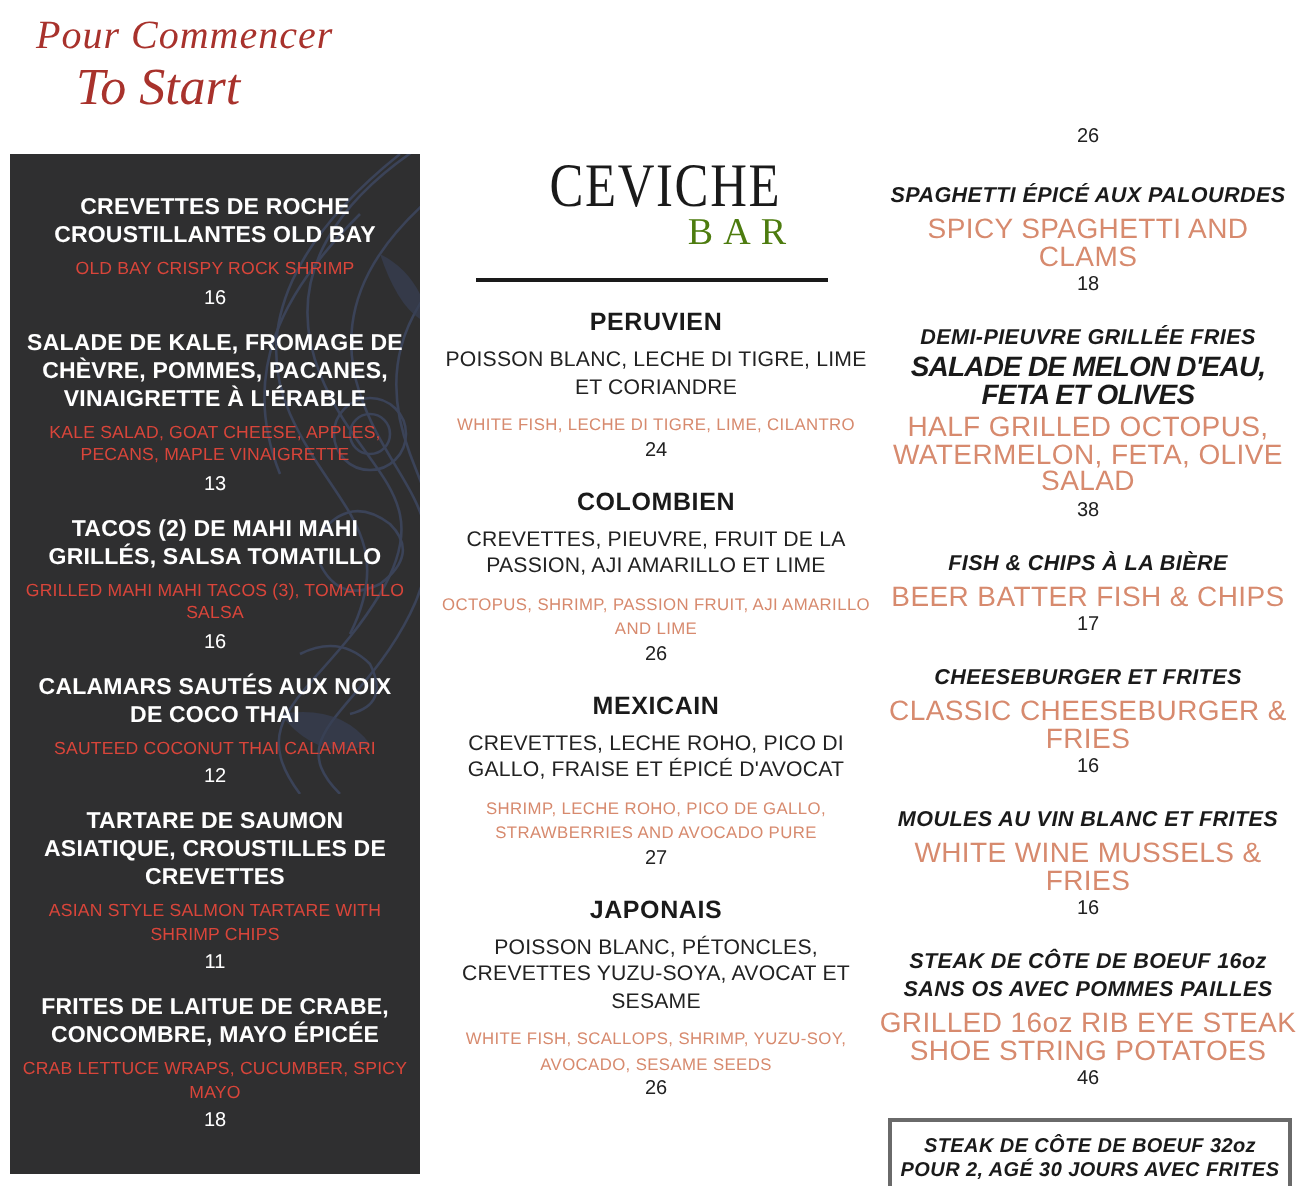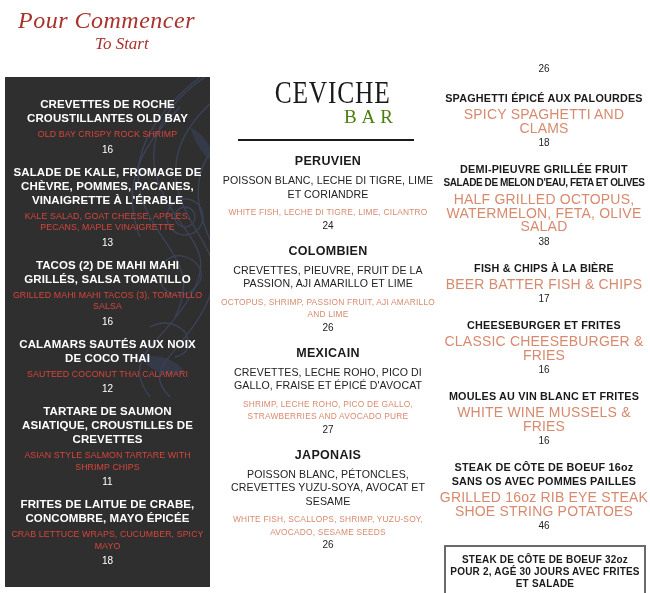--- a/index.html
+++ b/index.html
@@ -5,22 +5,22 @@
   * { box-sizing: border-box; margin: 0; padding: 0; }
   html, body { width: 650px; height: 593px; background: #ffffff; overflow: hidden; }
   body { position: relative; font-family: "Liberation Sans", "DejaVu Sans", sans-serif; color: #1a1a1a; }
 
   .script-title {
     position: absolute; left: 18px; top: 8px;
     font-family: "Liberation Serif", "DejaVu Serif", serif;
     font-style: italic; color: #a8322c; font-weight: normal;
     line-height: 1;
   }
-  .script-title .l1 { display: block; font-size: 24px; letter-spacing: 0.5px; font-style: italic; }
-  .script-title .l2 { display: block; font-size: 17px; margin-left: 77px; margin-top: 3px; }
+  .script-title .l1 { display: block; font-size: 20px; letter-spacing: 0.5px; font-style: italic; }
+  .script-title .l2 { display: block; font-size: 26px; margin-left: 20px; margin-top: 3px; }
 
   .dark-panel {
     position: absolute; left: 5px; top: 77px; width: 205px; height: 510px;
     background: #2f2f30; overflow: hidden;
   }
   .dark-panel .swirl { position: absolute; right: -20px; top: -10px; width: 150px; height: 330px; opacity: 0.75; }
   .dark-panel .items { position: relative; z-index: 1; padding-top: 20px; }
   .d-item { text-align: center; padding: 0 6px; margin-bottom: 9px; }
   .d-item .fr { color: #ffffff; font-weight: bold; font-size: 11.5px; line-height: 14px; letter-spacing: 0.1px; }
   .d-item .en { color: #d9453a; font-size: 8.8px; line-height: 11.5px; margin-top: 4px; letter-spacing: 0.1px; }
@@ -40,22 +40,22 @@
   .mid-col { position: absolute; left: 218px; top: 153px; width: 220px; }
   .c-item { text-align: center; margin-bottom: 11px; }
   .c-item .head { font-weight: bold; font-size: 12.5px; line-height: 16px; letter-spacing: 0.3px; }
   .c-item .fr { font-size: 10.6px; line-height: 13.5px; margin-top: 5px; color: #222; letter-spacing: 0.1px; text-align: center; }
   .c-item .en { color: #d78a6e; font-size: 8.4px; line-height: 12.5px; margin-top: 5px; letter-spacing: 0.2px; }
   .c-item .price { font-size: 10px; line-height: 12px; margin-top: 1px; color: #222; }
 
   .right-col { position: absolute; left: 438px; top: 63px; width: 212px; }
   .top-price { text-align: center; font-size: 10px; color: #222; line-height: 12px; margin-bottom: 16px; }
   .r-item { text-align: center; margin-bottom: 13px; }
-  .r-item .fr { font-weight: bold; font-size: 10.8px; line-height: 14px; letter-spacing: 0.2px; }
-  .r-item .fr.tight { font-size: 10px; letter-spacing: -0.4px; }
+  .r-item .fr { font-weight: bold; font-size: 10.8px; line-height: 14px; letter-spacing: 0.2px; font-style: italic; }
+  .r-item .fr.tight { font-size: 14px; letter-spacing: -0.4px; }
   .r-item .en { color: #d78a6e; font-size: 14px; line-height: 13.5px; margin-top: 3px; letter-spacing: 0.2px; }
   .r-item .price { font-size: 10px; line-height: 13px; margin-top: 1px; color: #222; }
 
   .boxed {
     border: 2px solid #6a6a6a; padding: 7px 4px 6px 4px; margin-left: 6px; margin-right: 4px;
   }
   .boxed .fr { font-size: 10px; line-height: 12px; }
 </style>
 </head>
 <body>
@@ -153,21 +153,21 @@
 <div class="right-col">
   <div class="top-price">26</div>
 
   <div class="r-item">
     <div class="fr">SPAGHETTI ÉPICÉ AUX PALOURDES</div>
     <div class="en">SPICY SPAGHETTI AND CLAMS</div>
     <div class="price">18</div>
   </div>
 
   <div class="r-item">
-    <div class="fr">DEMI-PIEUVRE GRILLÉE FRUIT</div>
+    <div class="fr">DEMI-PIEUVRE GRILLÉE FRIES</div>
     <div class="fr tight">SALADE DE MELON D'EAU, FETA ET OLIVES</div>
     <div class="en">HALF GRILLED OCTOPUS, WATERMELON, FETA, OLIVE SALAD</div>
     <div class="price">38</div>
   </div>
 
   <div class="r-item">
     <div class="fr">FISH &amp; CHIPS À LA BIÈRE</div>
     <div class="en">BEER BATTER FISH &amp; CHIPS</div>
     <div class="price">17</div>
   </div>

